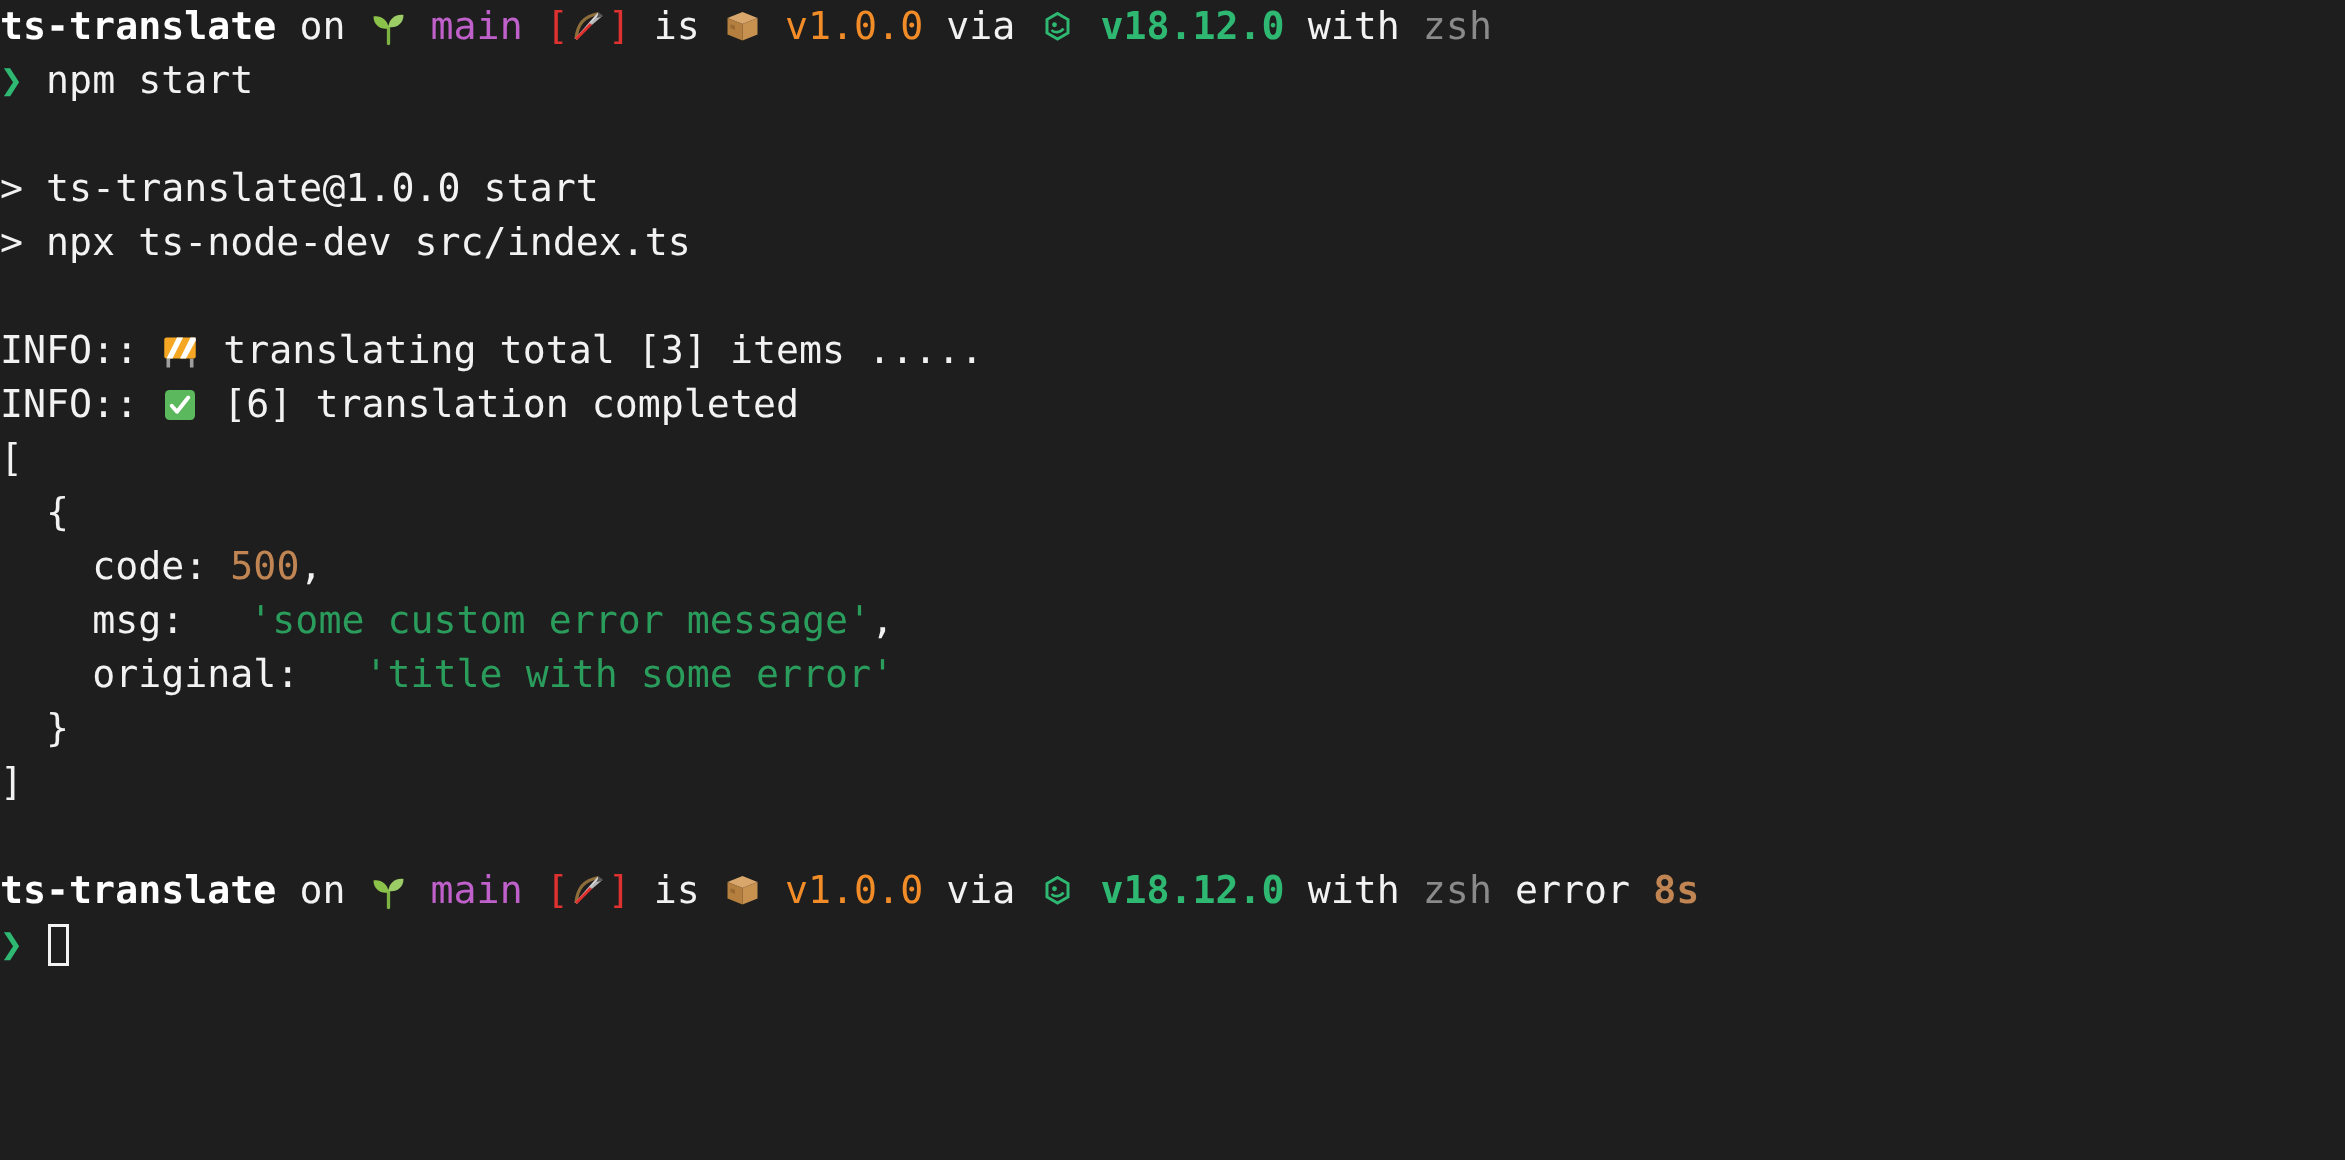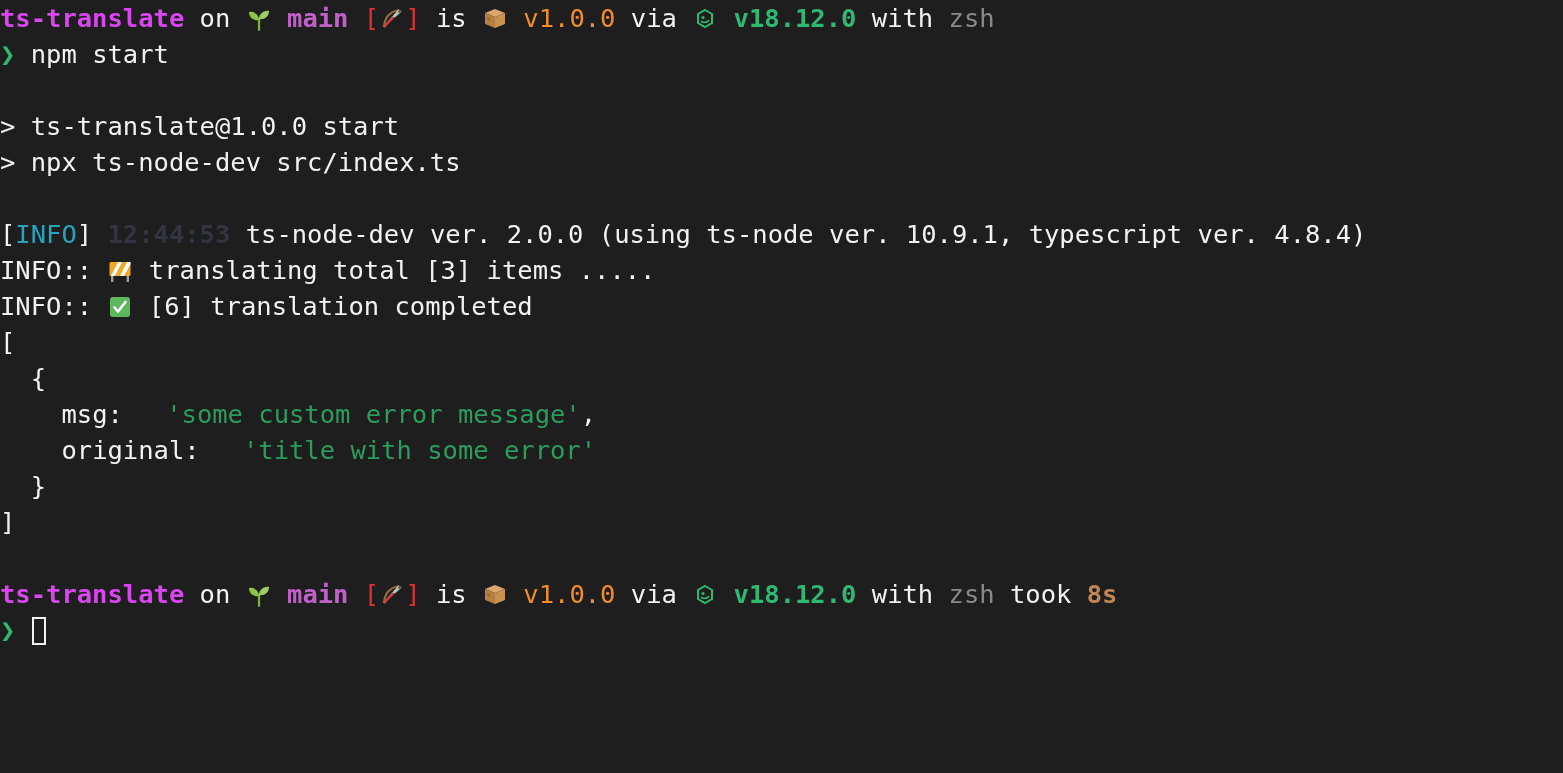--- a/index.html
+++ b/index.html
@@ -25,23 +25,23 @@
     height: 36px;
     line-height: 36px;
     font-size: 25.5px;
     white-space: pre;
     color: #f2f2f2;
     letter-spacing: 0px;
     padding-left: 0px;
   }
   .line.blank { color: transparent; }
 
-  .c-project { color: #d946ef; font-weight: bold; }
+  .c-project { color: #ffffff; font-weight: bold; }
   .c-plain   { color: #f2f2f2; }
-  .c-branch  { color: #c061cb; font-weight: bold; text-align: right; }
+  .c-branch  { color: #c061cb; font-weight: normal; text-align: right; }
   .c-bracket { color: #e03131; }
   .c-version { color: #f28c28; font-weight: normal; }
   .c-node    { color: #2eb872; font-weight: bold; }
   .c-shell   { color: #8a8a8a; }
   .c-took    { color: #c08552; font-weight: bold; }
   .c-chevron { color: #2eb872; font-weight: bold; }
   .c-info    { color: #27a4bd; }
   .c-time    { color: #32353f; font-weight: bold; }
   .c-num     { color: #c08552; }
   .c-str     { color: #2a9d5c; margin-left: 28px; }
@@ -92,39 +92,39 @@
 
   <div class="line"><span class="c-chevron">❯</span><span class="c-plain"> </span><span class="c-plain">npm start</span></div>
 
   <div class="line blank">&nbsp;</div>
 
   <div class="line"><span class="c-plain">&gt; ts-translate@1.0.0 start</span></div>
   <div class="line"><span class="c-plain">&gt; npx ts-node-dev src/index.ts</span></div>
 
   <div class="line blank">&nbsp;</div>
 
-  <div class="line"><span class="c-plain">[</span><span class="c-info">INFO</span><span class="c-plain">]</span><span class="c-plain"> </span><span class="c-time">12:44:53</span><span class="c-plain"> </span><span class="c-plain">ts-node-dev ver. 2.0.0 (using ts-node ver. 10.9.1, typescript ver. 4.8.4)</span></div>
 
   <div class="line"><span class="c-plain">INFO::</span><span class="c-plain"> </span><span class="ico"><svg viewBox="0 0 26 26">
           <rect x="4" y="18" width="2.4" height="6" fill="#9e9e9e"></rect>
           <rect x="19.6" y="18" width="2.4" height="6" fill="#9e9e9e"></rect>
           <rect x="2.5" y="4" width="21" height="14" rx="1.5" fill="#f5a623"></rect>
           <path d="M4 18 L11 4 L15 4 L8 18 Z" fill="#ffffff"></path>
           <path d="M13 18 L20 4 L23.5 4 L23.5 6 L17 18 Z" fill="#ffffff"></path>
         </svg></span><span class="c-plain"> </span><span class="c-plain">translating total [3] items .....</span></div>
 
   <div class="line"><span class="c-plain">INFO::</span><span class="c-plain"> </span><span class="ico"><svg viewBox="0 0 26 26">
           <rect x="3" y="3" width="20" height="20" rx="3" fill="#5cb85c"></rect>
           <path d="M7.5 13.5 L11 17.5 L18.5 8" stroke="#ffffff" stroke-width="2.6" fill="none" stroke-linecap="round" stroke-linejoin="round"></path>
         </svg></span><span class="c-plain"> </span><span class="c-plain">[6] translation completed</span></div>
 
 
   <div class="line"><span class="c-plain">[</span></div>
   <div class="line"><span class="c-plain">  </span><span class="c-plain">{</span></div>
 
+  <div class="line"><span class="c-plain">    </span><span class="c-plain">code:</span><span class="c-plain"> </span><span class="c-num">500</span><span class="c-plain">,</span></div>
 
   <div class="line"><span class="c-plain">    </span><span class="c-plain">msg:</span><span class="c-plain"> </span><span class="c-str">'some custom error message'</span><span class="c-plain">,</span></div>
 
   <div class="line"><span class="c-plain">    </span><span class="c-plain">original:</span><span class="c-plain"> </span><span class="c-str">'title with some error'</span><span class="c-plain"></span></div>
 
   <div class="line"><span class="c-plain">  </span><span class="c-plain">}</span></div>
   <div class="line"><span class="c-plain">]</span></div>
 
   <div class="line blank">&nbsp;</div>
 
@@ -140,17 +140,17 @@
           <path d="M20 3 L23 6 L19 7 Z" fill="#555"></path>
         </svg></span><span class="c-bracket">]</span><span class="c-plain"> </span><span class="c-plain">is</span><span class="c-plain"> </span><span class="ico"><svg viewBox="0 0 26 26">
           <path d="M13 3 L23 7 L13 11 L3 7 Z" fill="#d9a66c"></path>
           <path d="M3 7 L13 11 L13 22 L3 18 Z" fill="#b5803f"></path>
           <path d="M23 7 L13 11 L13 22 L23 18 Z" fill="#c7924f"></path>
           <path d="M5 11 L8 12.2 L8 15 L5 13.8 Z" fill="#9a6a32"></path>
         </svg></span><span class="c-plain"> </span><span class="c-version">v1.0.0</span><span class="c-plain"> </span><span class="c-plain">via</span><span class="c-plain"> </span><span class="ico"><svg viewBox="0 0 26 26">
           <path d="M13 4 L20 8 L20 17 L13 21 L6 17 L6 8 Z" fill="none" stroke="#2eb872" stroke-width="2"></path>
           <circle cx="11" cy="11.5" r="1.6" fill="#2eb872"></circle>
           <path d="M9 15 C10.5 17, 15 17, 17 14" stroke="#2eb872" stroke-width="1.8" fill="none"></path>
-        </svg></span><span class="c-plain"> </span><span class="c-node">v18.12.0</span><span class="c-plain"> </span><span class="c-plain">with</span><span class="c-plain"> </span><span class="c-shell">zsh</span><span class="c-plain"> </span><span class="c-plain">took</span><span class="c-plain"> </span><span class="c-took">8s</span></div>
+        </svg></span><span class="c-plain"> </span><span class="c-node">v18.12.0</span><span class="c-plain"> </span><span class="c-plain">with</span><span class="c-plain"> </span><span class="c-shell">zsh</span><span class="c-plain"> </span><span class="c-plain">error</span><span class="c-plain"> </span><span class="c-took">8s</span></div>
 
   <div class="line"><span class="c-chevron">❯</span><span class="c-plain"> </span><span class="c-plain"></span><span class="cursor-box"></span></div>
 
 </div>
 
 </body></html>

